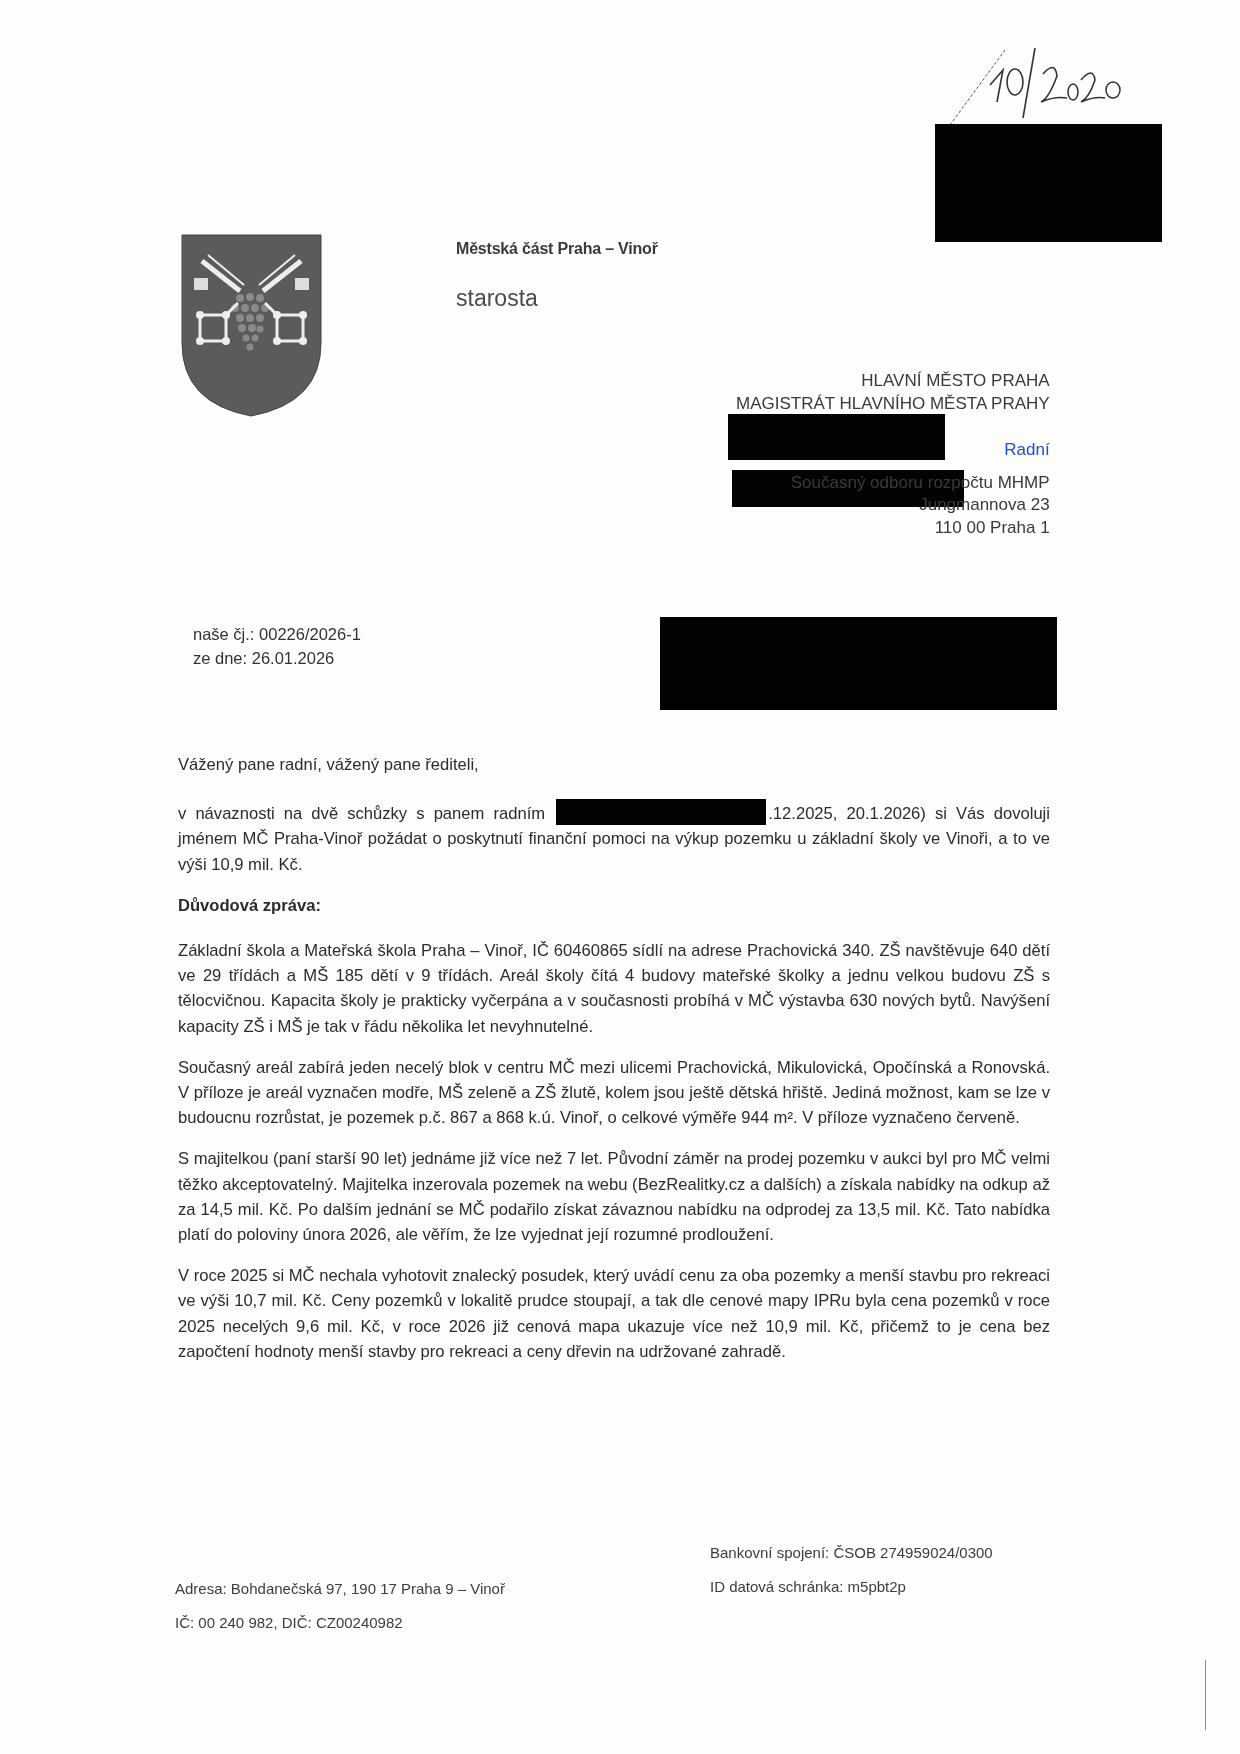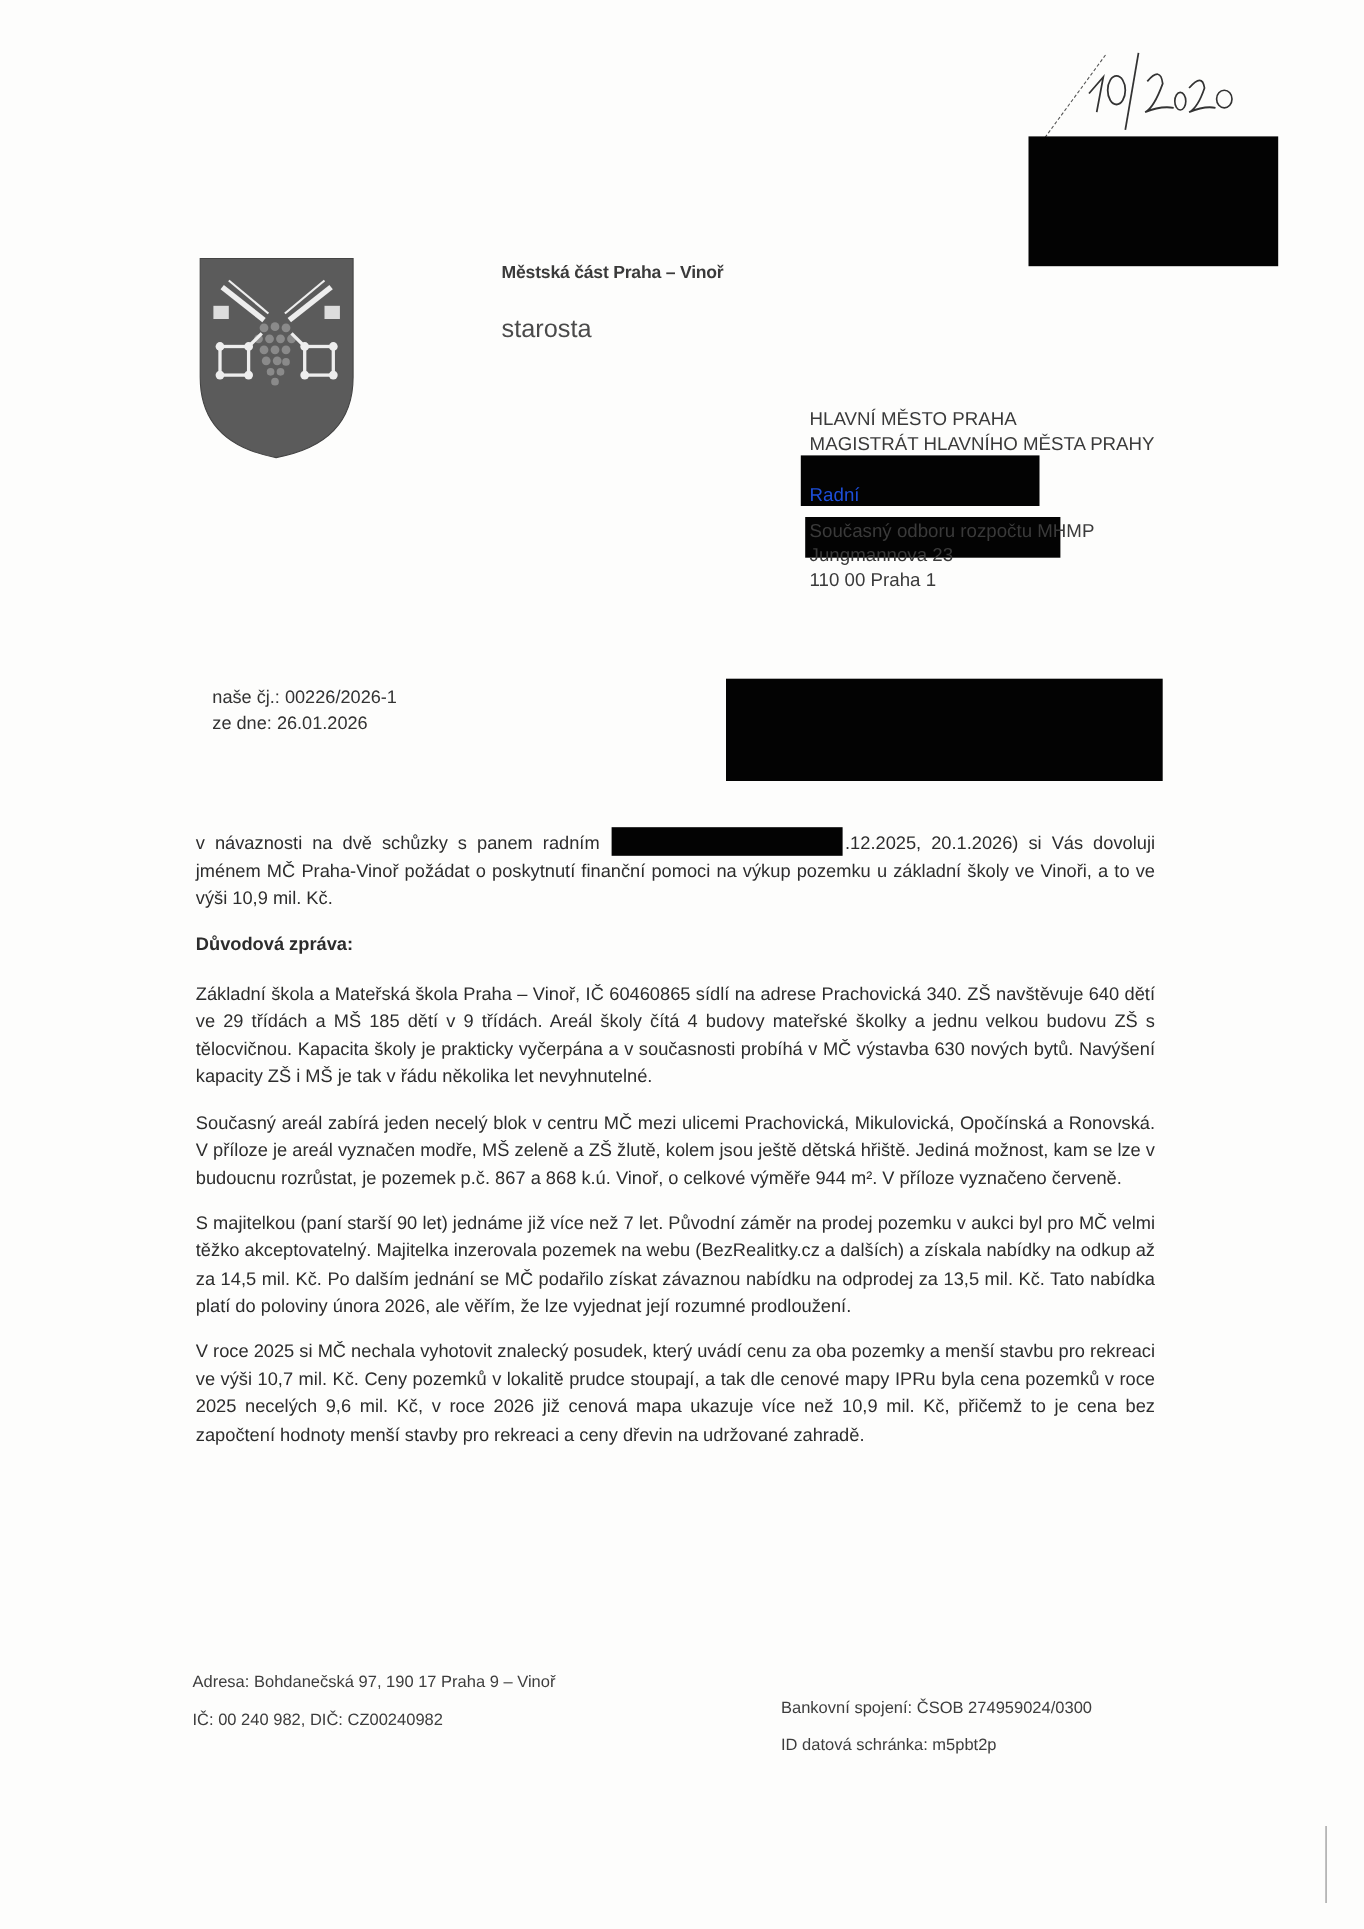--- a/index.html
+++ b/index.html
@@ -9,32 +9,32 @@
       font-family: "Liberation Sans", sans-serif;
       color: #2b2b2b;
     }
     .abs { position: absolute; }
     .redact { position: absolute; background: #030303; }
     .sig { position: absolute; left: 945px; top: 40px; width: 200px; height: 90px; }
     .logo { position: absolute; left: 180px; top: 233px; width: 143px; height: 185px; }
     .org-title { left: 456px; top: 240px; font-size: 16px; font-weight: bold; color: #3a3a3a; letter-spacing: -0.2px; }
     .org-role { left: 456px; top: 285px; font-size: 23px; color: #4a4a4a; }
     .addr { left: 736px; top: 370px; font-size: 17px; line-height: 22.5px; color: #3a3a3a; }
-    .addr div { white-space: nowrap; }
+    .addr div { white-space: nowrap; text-align: right; }
     .ref { left: 193px; top: 622px; font-size: 16.5px; line-height: 24px; color: #333; }
     .letter {
       position: absolute; left: 178px; top: 752px; width: 872px;
       font-size: 16.6px; line-height: 25.2px; color: #2c2c2c;
     }
     .letter p { margin: 0 0 16px 0; text-align: justify; }
     .salutation { margin-bottom: 22px !important; }
     .heading { font-weight: bold; margin-bottom: 20px !important; }
     .inline-redact { display: inline-block; width: 210px; height: 26px; background: #030303; vertical-align: -6px; margin: 0 2px; }
     .footer { font-size: 15px; color: #3d3d3d; }
-    .footer-left { left: 175px; top: 1513px; line-height: 34px; }
+    .footer-left { left: 175px; top: 1572px; line-height: 34px; }
     .footer-right { left: 710px; top: 1536px; line-height: 34px; }
     .margin-line { position: absolute; left: 1205px; top: 1660px; width: 1px; height: 70px; background: #888; }
   </style>
 </head>
 <body>
 
 <svg class="sig" viewBox="0 0 200 90">
   <path d="M5 85 L60 10" stroke="#555" stroke-width="1" fill="none" stroke-dasharray="3,2"></path>
   <path d="M45 45 L58 30 L52 62" stroke="#333" stroke-width="1.6" fill="none"></path>
   <ellipse cx="70" cy="42" rx="8" ry="13" stroke="#333" stroke-width="1.6" fill="none"></ellipse>
@@ -106,20 +106,21 @@
   <div>Jungmannova 23</div>
   <div>110 00 Praha 1</div>
 </div>
 
 <div class="abs ref">
   <div>naše čj.: 00226/2026-1</div>
   <div>ze dne: 26.01.2026</div>
 </div>
 
 <div class="letter">
+  <p class="salutation">Vážený pane radní, vážený pane řediteli,</p>
   <p>
     <span>v návaznosti na dvě schůzky s panem radním</span>
     <span class="inline-redact"></span><span>.12.2025, 20.1.2026) si Vás dovoluji jménem MČ Praha-Vinoř požádat o poskytnutí finanční pomoci na výkup pozemku u základní školy ve Vinoři, a to ve výši 10,9 mil. Kč.</span>
   </p>
   <p class="heading">Důvodová zpráva:</p>
   <p>Základní škola a Mateřská škola Praha – Vinoř, IČ 60460865 sídlí na adrese Prachovická 340. ZŠ navštěvuje 640 dětí ve 29 třídách a MŠ 185 dětí v 9 třídách. Areál školy čítá 4 budovy mateřské školky a jednu velkou budovu ZŠ s tělocvičnou. Kapacita školy je prakticky vyčerpána a v současnosti probíhá v MČ výstavba 630 nových bytů. Navýšení kapacity ZŠ i MŠ je tak v řádu několika let nevyhnutelné.</p>
   <p>Současný areál zabírá jeden necelý blok v centru MČ mezi ulicemi Prachovická, Mikulovická, Opočínská a Ronovská. V příloze je areál vyznačen modře, MŠ zeleně a ZŠ žlutě, kolem jsou ještě dětská hřiště. Jediná možnost, kam se lze v budoucnu rozrůstat, je pozemek p.č. 867 a 868 k.ú. Vinoř, o celkové výměře 944 m². V příloze vyznačeno červeně.</p>
   <p>S majitelkou (paní starší 90 let) jednáme již více než 7 let. Původní záměr na prodej pozemku v aukci byl pro MČ velmi těžko akceptovatelný. Majitelka inzerovala pozemek na webu (BezRealitky.cz a dalších) a získala nabídky na odkup až za 14,5 mil. Kč. Po dalším jednání se MČ podařilo získat závaznou nabídku na odprodej za 13,5 mil. Kč. Tato nabídka platí do poloviny února 2026, ale věřím, že lze vyjednat její rozumné prodloužení.</p>
   <p>V roce 2025 si MČ nechala vyhotovit znalecký posudek, který uvádí cenu za oba pozemky a menší stavbu pro rekreaci ve výši 10,7 mil. Kč. Ceny pozemků v lokalitě prudce stoupají, a tak dle cenové mapy IPRu byla cena pozemků v roce 2025 necelých 9,6 mil. Kč, v roce 2026 již cenová mapa ukazuje více než 10,9 mil. Kč, přičemž to je cena bez započtení hodnoty menší stavby pro rekreaci a ceny dřevin na udržované zahradě.</p>
 </div>

